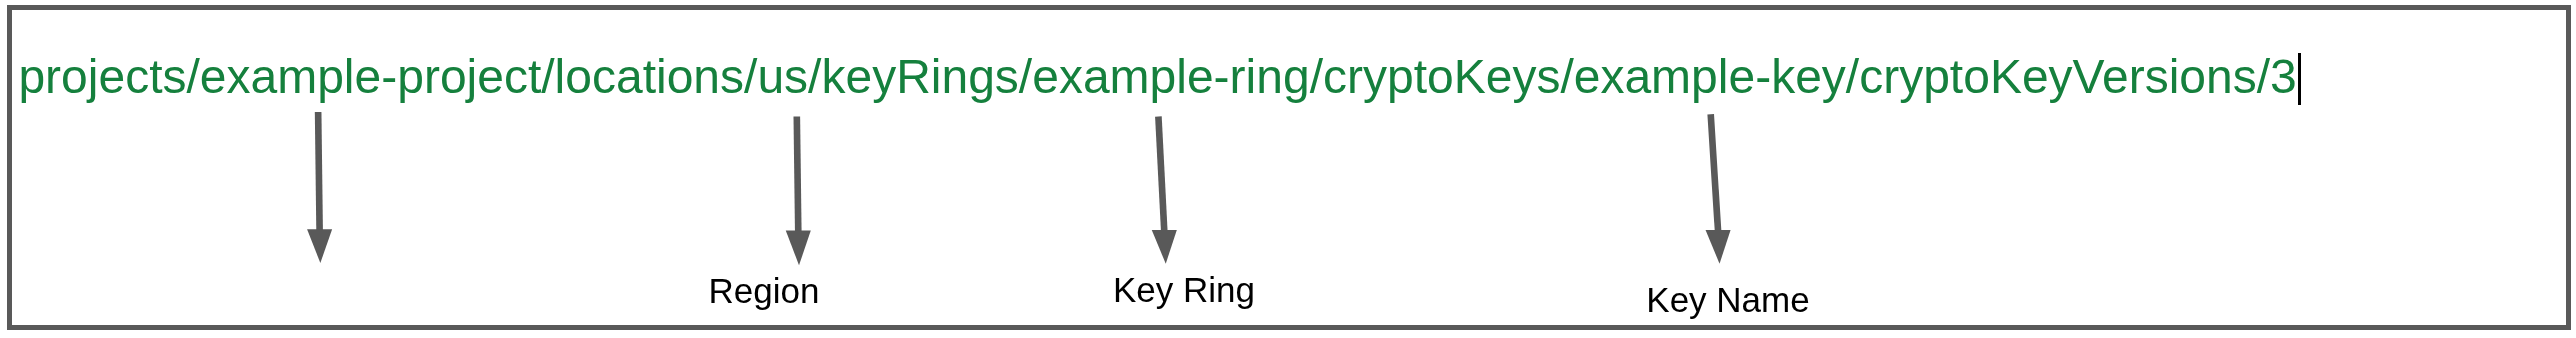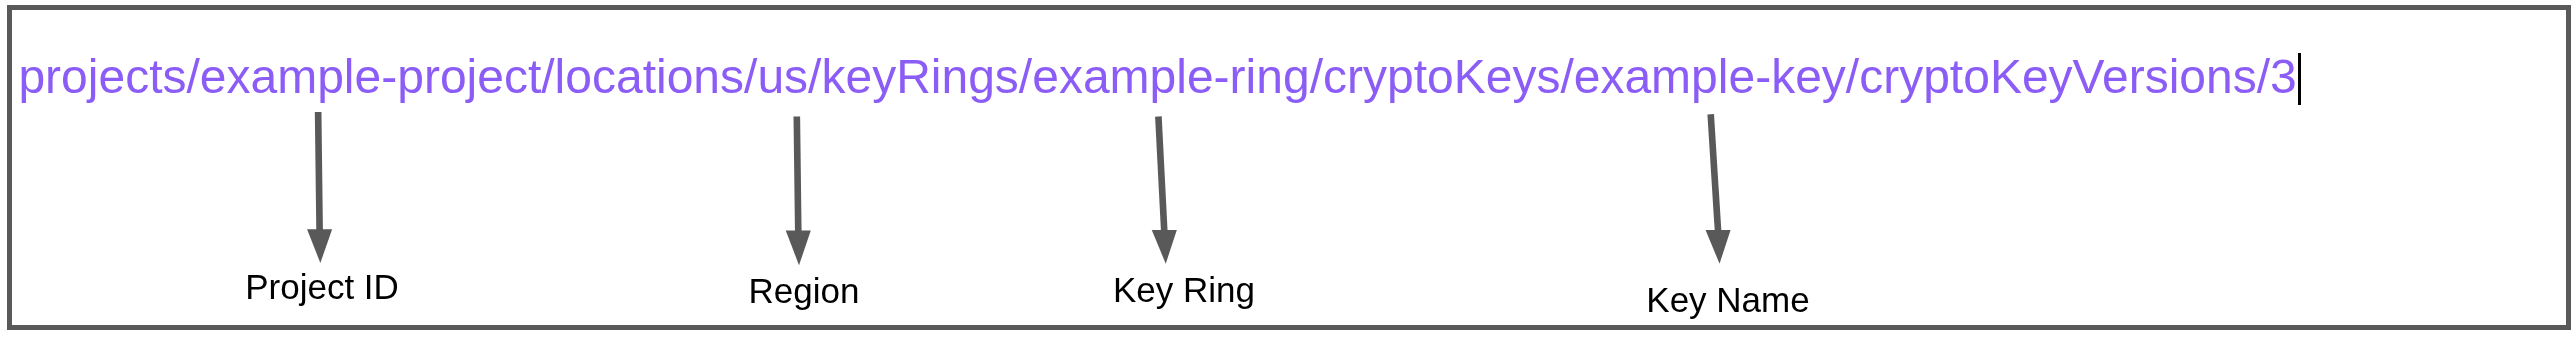--- a/index.html
+++ b/index.html
@@ -27,21 +27,21 @@
   }
   .path-row {
     position: absolute;
     left: 18.4px;
     top: 49px;
     display: flex;
     align-items: flex-end;
     white-space: nowrap;
     font-size: 48px;
     line-height: 56px;
-    color: #8b5cf6;
+    color: #15803d;
   }
   .caret {
     display: inline-block;
     width: 2.9px;
     height: 52px;
     background: #000000;
     margin-left: 1.5px;
   }
   .arrows {
     position: absolute;
@@ -91,22 +91,21 @@
     <g>
       <line x1="1573" y1="158" x2="1581" y2="314"></line>
       <polygon points="1564,312 1598,312 1583,358"></polygon>
     </g>
     <g>
       <line x1="2323" y1="155" x2="2333" y2="314"></line>
       <polygon points="2316,312 2350,312 2335,358"></polygon>
     </g>
   </svg>
 
-  <div class="label" style="left: 322px; top: 269px;">Project ID</div>
 
-  <div class="label" style="left: 804px; top: 273px;">Region</div>
+  <div class="label" style="left: 764px; top: 273px;">Region</div>
 
   <div class="label" style="left: 1184px; top: 272px;">Key Ring</div>
 
   <div class="label" style="left: 1728px; top: 266px; margin-top: 16px;">Key Name</div>
 
 </div>
 
 
 </body></html>

